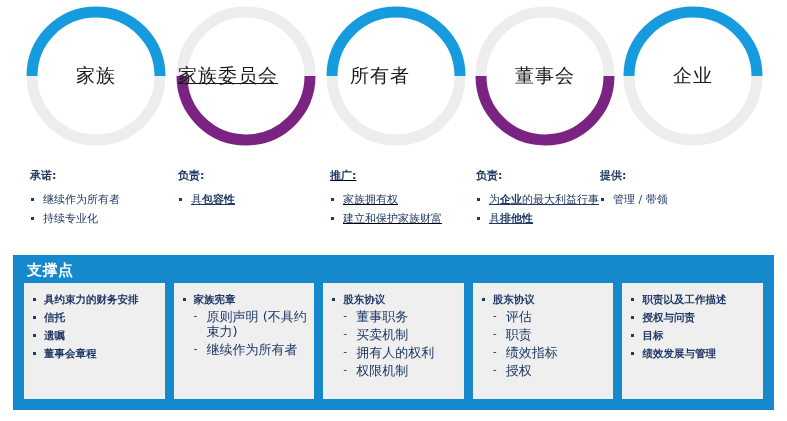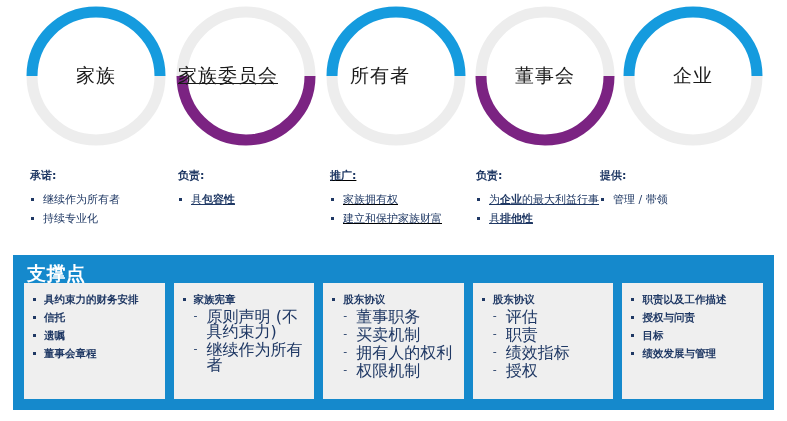--- a/index.html
+++ b/index.html
@@ -45,21 +45,21 @@
   .band-li.ul > .lit{text-decoration:underline;}
   .lit b{font-weight:bold;}
 
   
   #panel{
     position:absolute;left:13px;top:255px;width:761px;height:155px;
     background:#1589CC;
     box-sizing:border-box;
   }
   #panel-title{
-    color:#ffffff;font-weight:bold;font-size:19px;
+    color:#ffffff;font-weight:bold;font-size:15px;
     padding:6px 0 0 14px;letter-spacing:.5px;
     font-family:"DejaVu Sans","Liberation Sans",sans-serif;
   }
   #cards{
     position:absolute;left:11px;top:28px;
     width:739px;height:116px;
     display:flex;gap:9px;
   }
   .card{
     background:#EFEFEF;
@@ -73,21 +73,21 @@
     color:#1F3864;font-size:10.5px;font-weight:bold;
     line-height:17px;margin-bottom:1px;
     font-family:"DejaVu Sans","Liberation Sans",sans-serif;
   }
   .c-li:before{
     content:"";position:absolute;left:3px;top:7px;
     width:3px;height:3px;background:#1F3864;
   }
   .c-sub{
     position:relative;padding-left:27px;
-    color:#1F3864;font-size:16px;font-weight:normal;
+    color:#1F3864;font-size:13px;font-weight:normal;
     line-height:15px;margin-bottom:3px;
     font-family:"DejaVu Sans","Liberation Sans",sans-serif;
   }
   .c-sub:before{
     content:"-";position:absolute;left:14px;top:-1px;
     color:#1F3864;font-size:11px;
   }
 </style>
 </head>
 <body>

